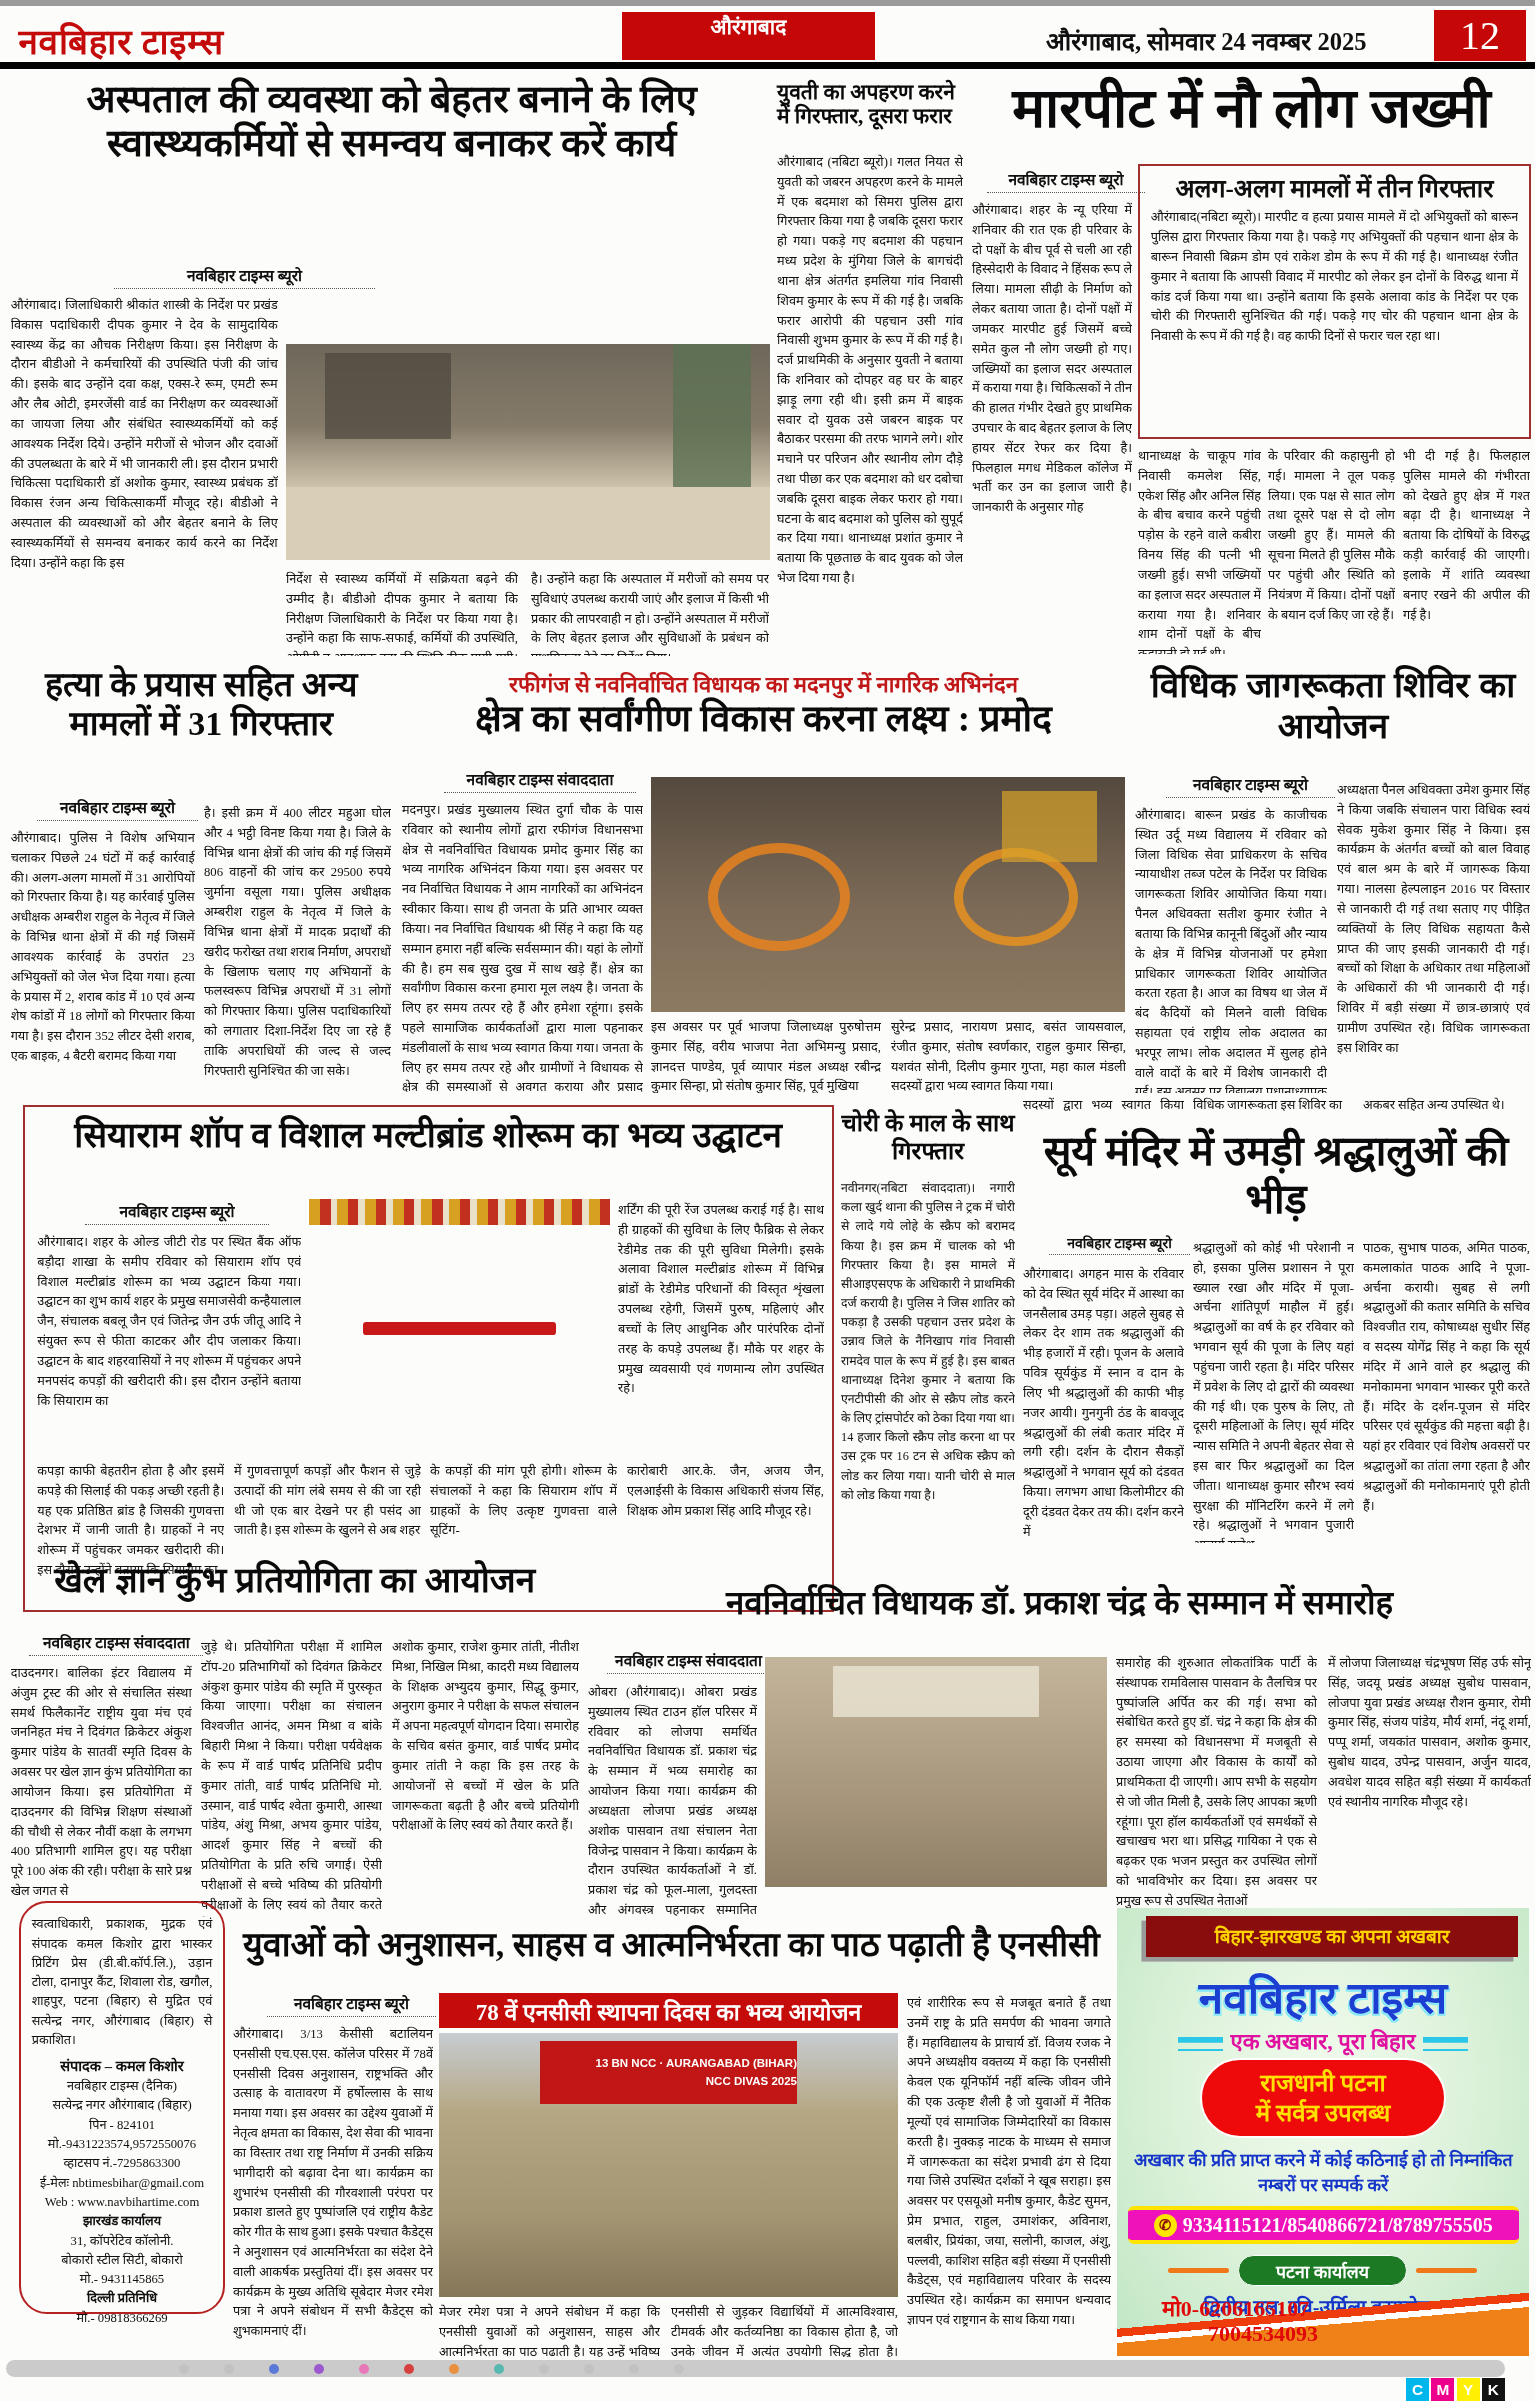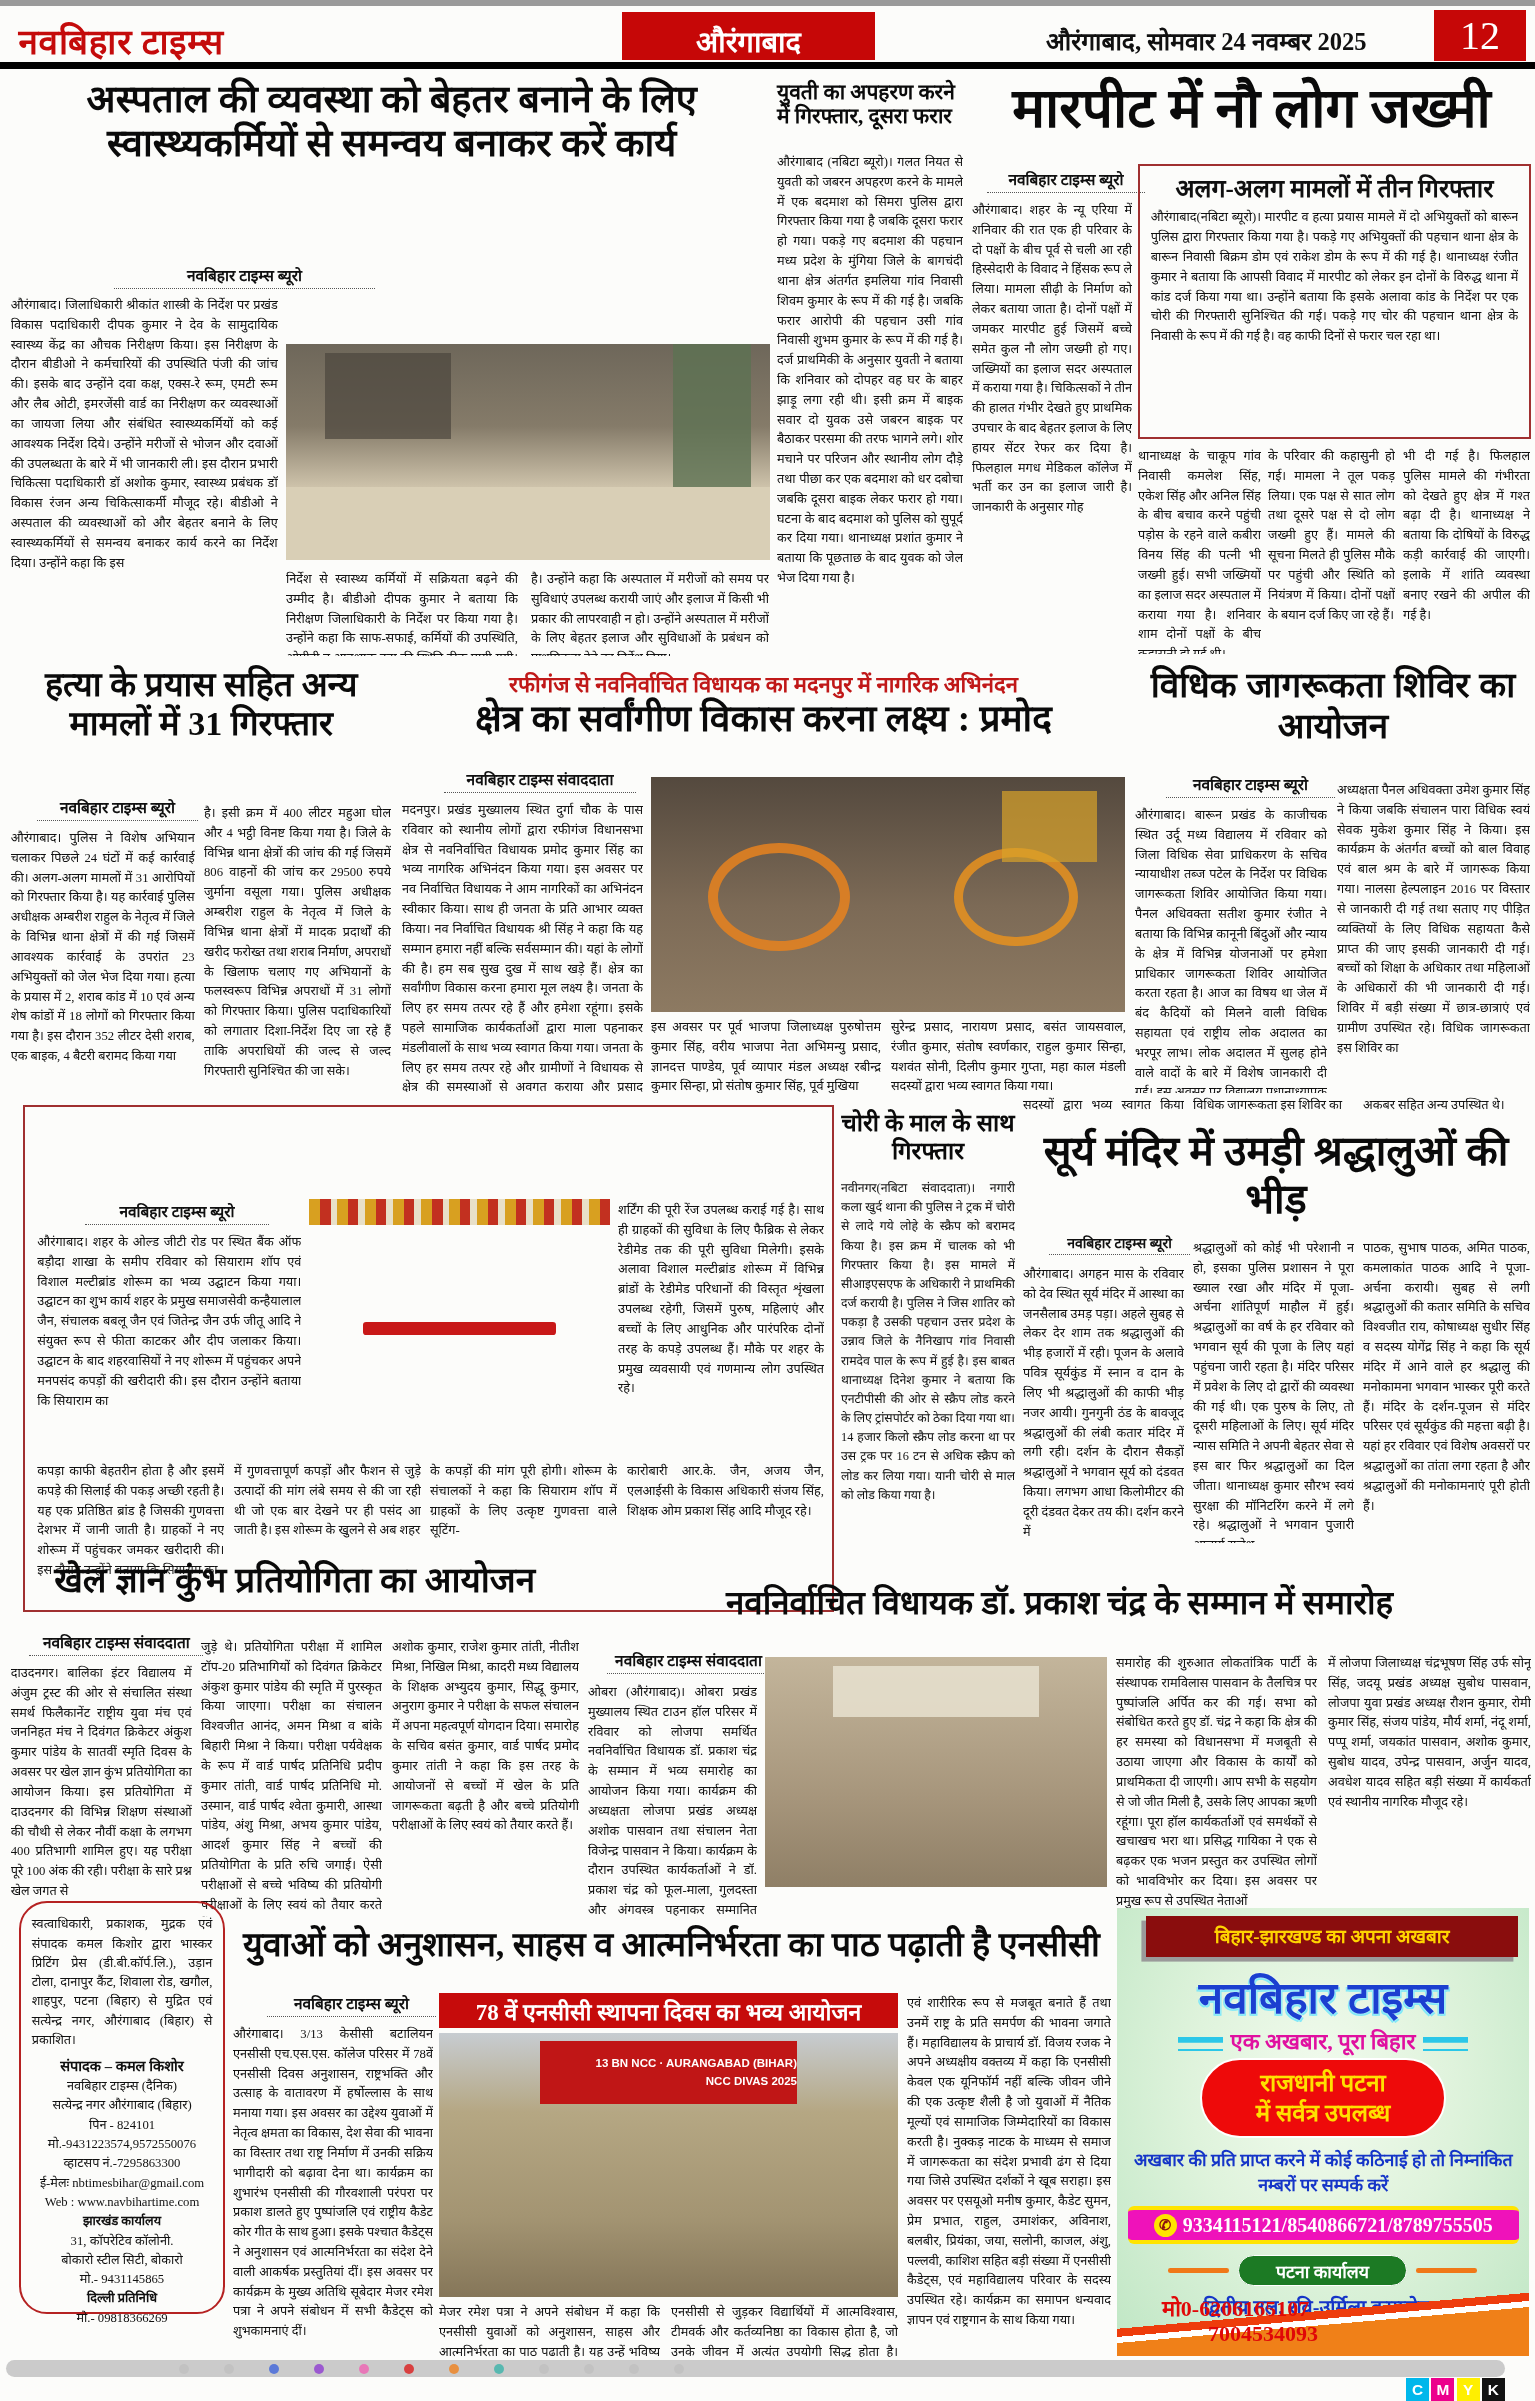--- a/index.html
+++ b/index.html
@@ -7,22 +7,22 @@
   .page{position:relative;width:1535px;height:2401px;background:#fcfcfa;margin:6px auto;
         font-family:"Liberation Serif","DejaVu Serif",serif;color:#101010;overflow:hidden}
   .abs{position:absolute}
   .hl{font-weight:bold;text-align:center;line-height:1.16;color:#0a0a0a}
   .body{font-size:12.7px;line-height:1.56;text-align:justify;overflow:hidden}
   .byline{font-weight:bold;font-size:15.4px;text-align:center;border-bottom:1.5px dotted #555;
           padding-bottom:1.5px;margin:0 14px 5.4px 14px}
   .kicker{color:#c01818;font-weight:bold;text-align:center}
   .photo{overflow:hidden}
   .masthead{color:#c40b0b;font-size:35px;font-weight:bold;letter-spacing:0.8px}
-  .citybox{background:#c60707;color:#fff;display:flex;align-items:flex-end;justify-content:center;
-           font-size:29px;font-weight:bold}
+  .citybox{background:#c60707;color:#fff;display:flex;align-items:flex-start;justify-content:center;
+           font-size:21px;font-weight:bold}
   .datetext{font-size:24.6px;font-weight:bold;white-space:nowrap}
   .pagenum{background:#c60707;color:#fff;display:flex;align-items:center;justify-content:center;
            font-size:40px;font-weight:normal}
   .redbox-border{border:2.3px solid #a03030}
   .boxhead{font-weight:bold;text-align:center;font-size:25px;line-height:1.2;margin-bottom:4.6px}
   .sans{font-family:"Liberation Sans","DejaVu Sans",sans-serif}
   .imprint{border:2.3px solid #b52222;border-radius:28px;padding:12.3px 10.7px;font-size:12.7px;
            line-height:1.52;text-align:center}
   .imprint .just{text-align:justify}
   .imprint .b{font-weight:bold}
@@ -152,20 +152,21 @@
   </div>
 
   <div>
     <div class="abs hl sans" style="left:1134px;top:659px;width:398px;font-size:35px">विधिक जागरूकता शिविर का आयोजन</div>
     <div class="abs byline" style="left:1152px;top:768px;width:169px">नवबिहार टाइम्स ब्यूरो</div>
     <div class="abs body" style="left:1135px;top:800px;width:192px;height:287px">औरंगाबाद। बारून प्रखंड के काजीचक स्थित उर्दू मध्य विद्यालय में रविवार को जिला विधिक सेवा प्राधिकरण के सचिव न्यायाधीश तब्ज पटेल के निर्देश पर विधिक जागरूकता शिविर आयोजित किया गया। पैनल अधिवक्ता सतीश कुमार रंजीत ने बताया कि विभिन्न कानूनी बिंदुओं और न्याय के क्षेत्र में विभिन्न योजनाओं पर हमेशा प्राधिकार जागरूकता शिविर आयोजित करता रहता है। आज का विषय था जेल में बंद कैदियों को मिलने वाली विधिक सहायता एवं राष्ट्रीय लोक अदालत का भरपूर लाभ। लोक अदालत में सुलह होने वाले वादों के बारे में विशेष जानकारी दी गई। इस अवसर पर विद्यालय प्रधानाध्यापक नाहीद परवीन, शिक्षक रोहित कुमार, रश्मि कुमारी, मो. अब्दुल अहमद, शिक्षक सलीम अंसार, अकबर सहित अन्य उपस्थित थे।</div>
     <div class="abs body" style="left:1337px;top:775px;width:193px;height:312px">अध्यक्षता पैनल अधिवक्ता उमेश कुमार सिंह ने किया जबकि संचालन पारा विधिक स्वयं सेवक मुकेश कुमार सिंह ने किया। इस कार्यक्रम के अंतर्गत बच्चों को बाल विवाह एवं बाल श्रम के बारे में जागरूक किया गया। नालसा हेल्पलाइन 2016 पर विस्तार से जानकारी दी गई तथा सताए गए पीड़ित व्यक्तियों के लिए विधिक सहायता कैसे प्राप्त की जाए इसकी जानकारी दी गई। बच्चों को शिक्षा के अधिकार तथा महिलाओं के अधिकारों की भी जानकारी दी गई। शिविर में बड़ी संख्या में छात्र-छात्राएं एवं ग्रामीण उपस्थित रहे। विधिक जागरूकता इस शिविर का</div>
   </div>
 
   <div class="abs redbox-border" style="left:23px;top:1099px;width:811px;height:507px">
+    <div class="abs hl" style="left:7.7px;top:9.2px;width:791px;font-size:35px">सियाराम शॉप व विशाल मल्टीब्रांड शोरूम का भव्य उद्घाटन</div>
     <div class="abs byline" style="left:46px;top:94px;width:184px">नवबिहार टाइम्स ब्यूरो</div>
     <div class="abs body" style="left:12.3px;top:126px;width:264px;height:223px">औरंगाबाद। शहर के ओल्ड जीटी रोड पर स्थित बैंक ऑफ बड़ौदा शाखा के समीप रविवार को सियाराम शॉप एवं विशाल मल्टीब्रांड शोरूम का भव्य उद्घाटन किया गया। उद्घाटन का शुभ कार्य शहर के प्रमुख समाजसेवी कन्हैयालाल जैन, संचालक बबलू जैन एवं जितेन्द्र जैन उर्फ जीतू आदि ने संयुक्त रूप से फीता काटकर और दीप जलाकर किया। उद्घाटन के बाद शहरवासियों ने नए शोरूम में पहुंचकर अपने मनपसंद कपड़ों की खरीदारी की। इस दौरान उन्होंने बताया कि सियाराम का</div>
     <div class="abs photo ph-g" style="left:284px;top:92px;width:301px;height:256px">
       <div class="garland"></div>
       <div class="ribbon"></div>
     </div>
     <div class="abs body" style="left:593px;top:94px;width:206px;height:255px">शर्टिंग की पूरी रेंज उपलब्ध कराई गई है। साथ ही ग्राहकों की सुविधा के लिए फैब्रिक से लेकर रेडीमेड तक की पूरी सुविधा मिलेगी। इसके अलावा विशाल मल्टीब्रांड शोरूम में विभिन्न ब्रांडों के रेडीमेड परिधानों की विस्तृत शृंखला उपलब्ध रहेगी, जिसमें पुरुष, महिलाएं और बच्चों के लिए आधुनिक और पारंपरिक दोनों तरह के कपड़े उपलब्ध हैं। मौके पर शहर के प्रमुख व्यवसायी एवं गणमान्य लोग उपस्थित रहे।</div>
     <div class="abs body" style="left:12.3px;top:355px;width:187px;height:143px">कपड़ा काफी बेहतरीन होता है और इसमें कपड़े की सिलाई की पकड़ अच्छी रहती है। यह एक प्रतिष्ठित ब्रांड है जिसकी गुणवत्ता देशभर में जानी जाती है। ग्राहकों ने नए शोरूम में पहुंचकर जमकर खरीदारी की। इस दौरान उन्होंने बताया कि सियाराम का</div>
     <div class="abs body" style="left:209px;top:355px;width:187px;height:143px">में गुणवत्तापूर्ण कपड़ों और फैशन से जुड़े उत्पादों की मांग लंबे समय से की जा रही थी जो एक बार देखने पर ही पसंद आ जाती है। इस शोरूम के खुलने से अब शहर</div>
     <div class="abs body" style="left:405px;top:355px;width:187px;height:143px">के कपड़ों की मांग पूरी होगी। शोरूम के संचालकों ने कहा कि सियाराम शॉप में ग्राहकों के लिए उत्कृष्ट गुणवत्ता वाले सूटिंग-</div>

